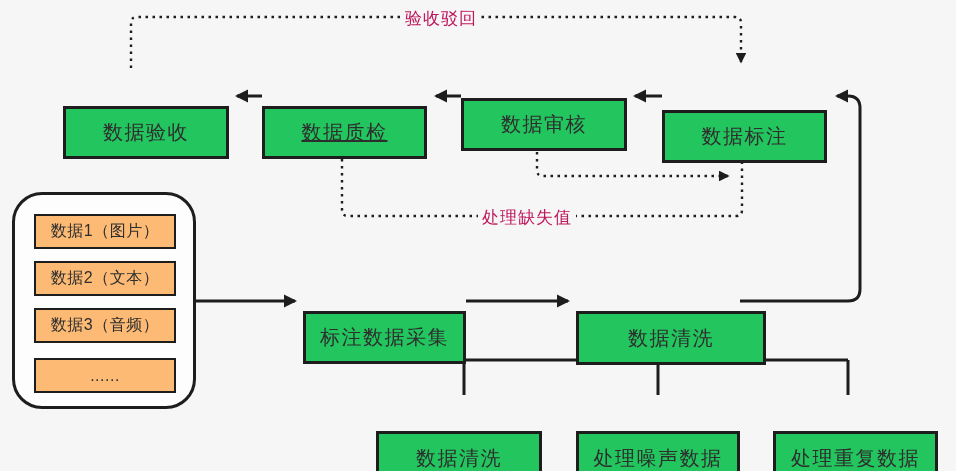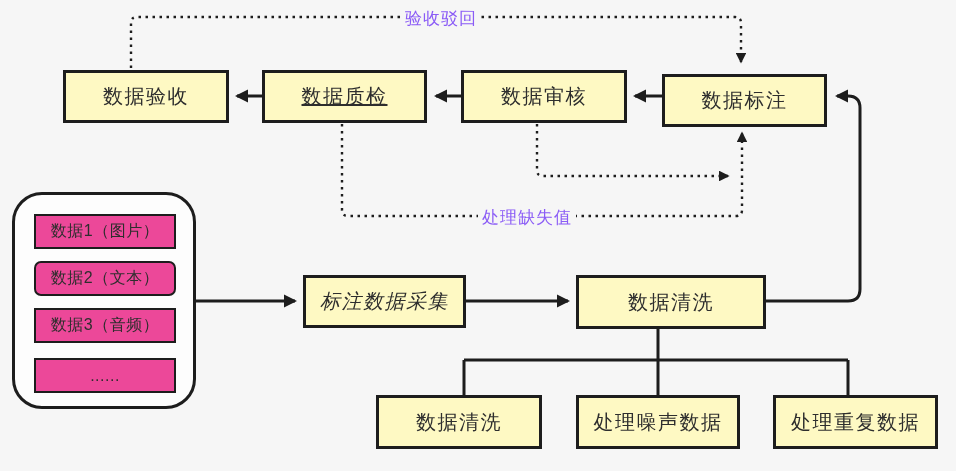--- a/index.html
+++ b/index.html
@@ -13,55 +13,56 @@
     background:#f6f6f6;
     overflow:hidden;
   }
   svg.connectors{
     position:absolute;left:0;top:0;width:956px;height:471px;
   }
   .node{
     position:absolute;
     box-sizing:border-box;
     border:3px solid #1d1d1d;
-    background:#fef9c3;
+    background:#22c55e;
     display:flex;align-items:center;justify-content:center;
     font-size:20px;
     letter-spacing:1.5px;
     color:#2e2e2e;
     white-space:nowrap;
+    margin-top:36px;
   }
   .source-box{
     position:absolute;
     box-sizing:border-box;
     left:12px;top:192px;width:184px;height:217px;
     border:3px solid #1d1d1d;
     border-radius:30px;
     background:#fdfdfd;
   }
   .source-item{
     position:absolute;
     box-sizing:border-box;
     left:19px;width:142px;height:35px;
     border:2px solid #1d1d1d;
-    background:#ec4899;
+    background:#fdba74;
     display:flex;align-items:center;justify-content:center;
     font-size:16px;
     letter-spacing:0.5px;
     color:#2e2e2e;
     white-space:nowrap;
   }
   .edge-label{
     position:absolute;
     transform:translate(-50%,-50%);
     background:#f6f6f6;
     padding:0 4px;
     font-size:17px;
     letter-spacing:1px;
-    color:#8b5cf6;
+    color:#be185d;
     white-space:nowrap;
   }
 </style>
 </head>
 <body>
 
 <div class="canvas">
 
   <svg class="connectors" viewBox="0 0 956 471" xmlns="http://www.w3.org/2000/svg">
     <defs>
@@ -81,31 +82,31 @@
 
     <path d="M658,329 L658,395 M464,360 L848,360 M464,360 L464,395 M848,360 L848,395" stroke="#1d1d1d" stroke-width="3" fill="none"></path>
 
     <path d="M131,68 L131,23 Q131,17 137,17 L735,17 Q741,17 741,23 L741,62" stroke="#1d1d1d" stroke-width="2.4" stroke-dasharray="2.5 4.5" fill="none" marker-end="url(#arrow)"></path>
     <path d="M537,124 L537,170 Q537,176 543,176 L728,176" stroke="#1d1d1d" stroke-width="2.4" stroke-dasharray="2.5 4.5" fill="none" marker-end="url(#arrow)"></path>
     <path d="M342,124 L342,210 Q342,216 348,216 L736,216 Q742,216 742,210 L742,133" stroke="#1d1d1d" stroke-width="2.4" stroke-dasharray="2.5 4.5" fill="none" marker-end="url(#arrow)"></path>
   </svg>
 
   <div class="node" style="left:63px;top:70px;width:166px;height:53px;">数据验收</div>
   <div class="node" style="left:262px;top:70px;width:165px;height:53px;text-decoration:underline;">数据质检</div>
-  <div class="node" style="left:461px;top:70px;width:166px;height:53px;text-align:center;">数据审核</div>
+  <div class="node" style="left:461px;top:62px;width:166px;height:53px;text-align:center;">数据审核</div>
   <div class="node" style="left:662px;top:74px;width:165px;height:53px;">数据标注</div>
 
   <div class="source-box">
     <div class="source-item" style="top:19px;">数据1（图片）</div>
-    <div class="source-item" style="top:66px;border-radius:7px;">数据2（文本）</div>
+    <div class="source-item" style="top:66px;">数据2（文本）</div>
     <div class="source-item" style="top:113px;">数据3（音频）</div>
     <div class="source-item" style="top:163px;">......</div>
   </div>
 
-  <div class="node" style="left:303px;top:275px;width:163px;height:53px;font-style:italic;">标注数据采集</div>
+  <div class="node" style="left:303px;top:275px;width:163px;height:53px;">标注数据采集</div>
   <div class="node" style="left:576px;top:275px;width:190px;height:54px;">数据清洗</div>
 
   <div class="node" style="left:376px;top:395px;width:166px;height:54px;">数据清洗</div>
   <div class="node" style="left:576px;top:395px;width:164px;height:54px;">处理噪声数据</div>
   <div class="node" style="left:773px;top:395px;width:165px;height:54px;">处理重复数据</div>
 
   <div class="edge-label" style="left:441px;top:18px;">验收驳回</div>
   <div class="edge-label" style="left:527px;top:217px;">处理缺失值</div>
 
 </div>

